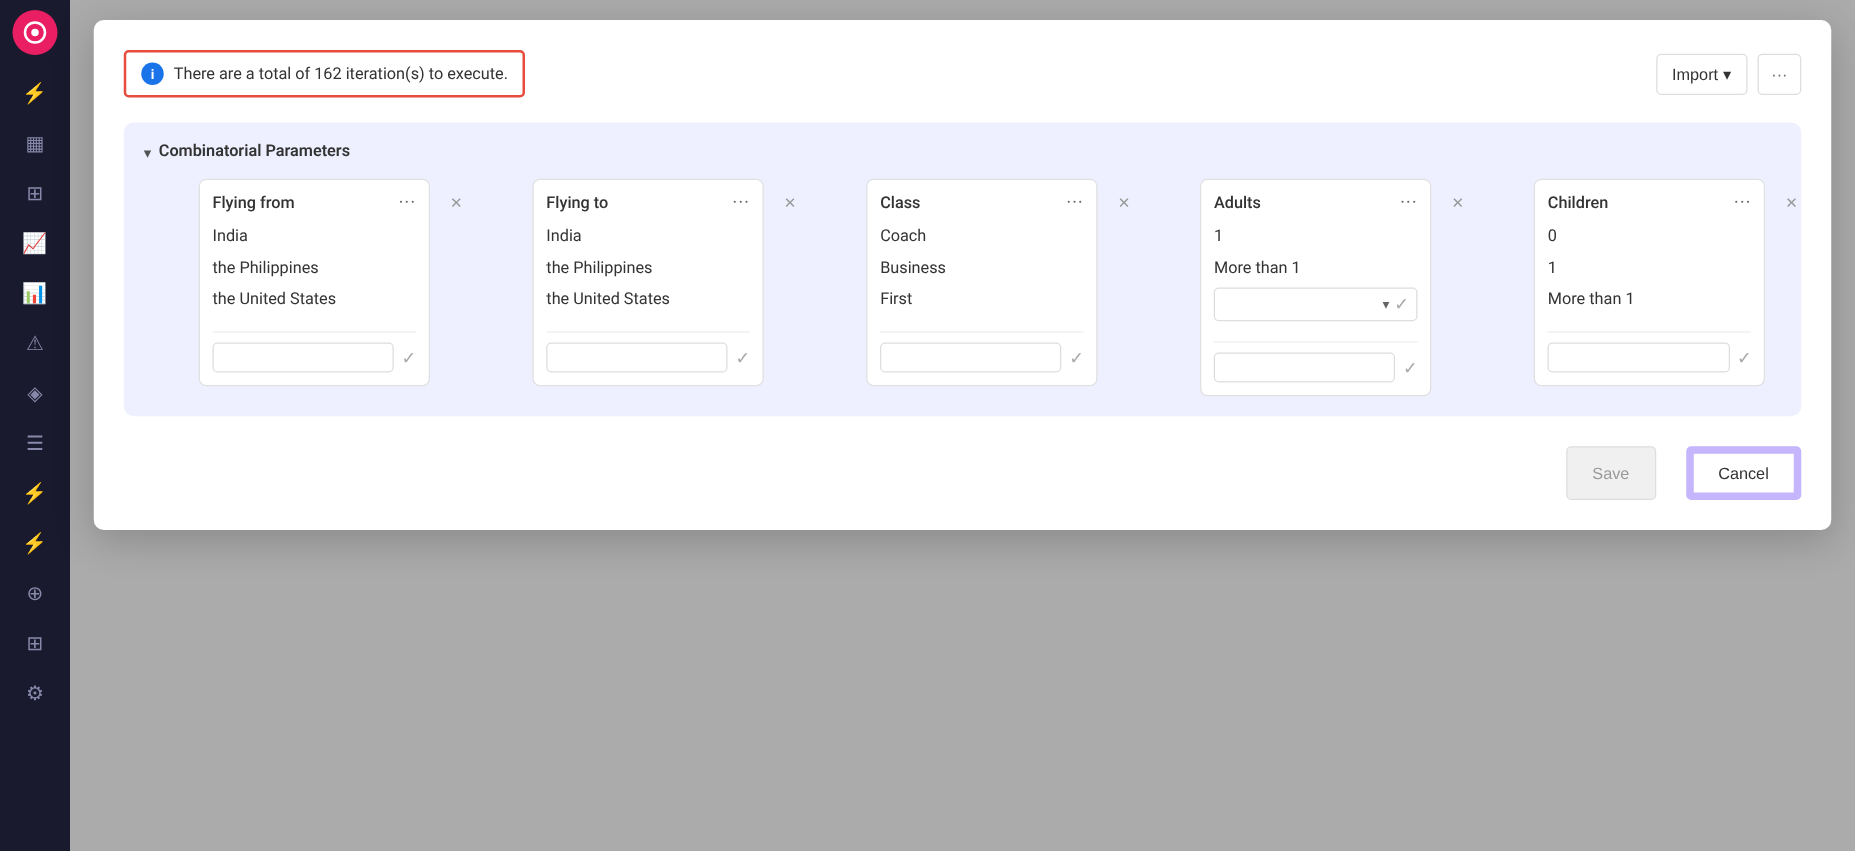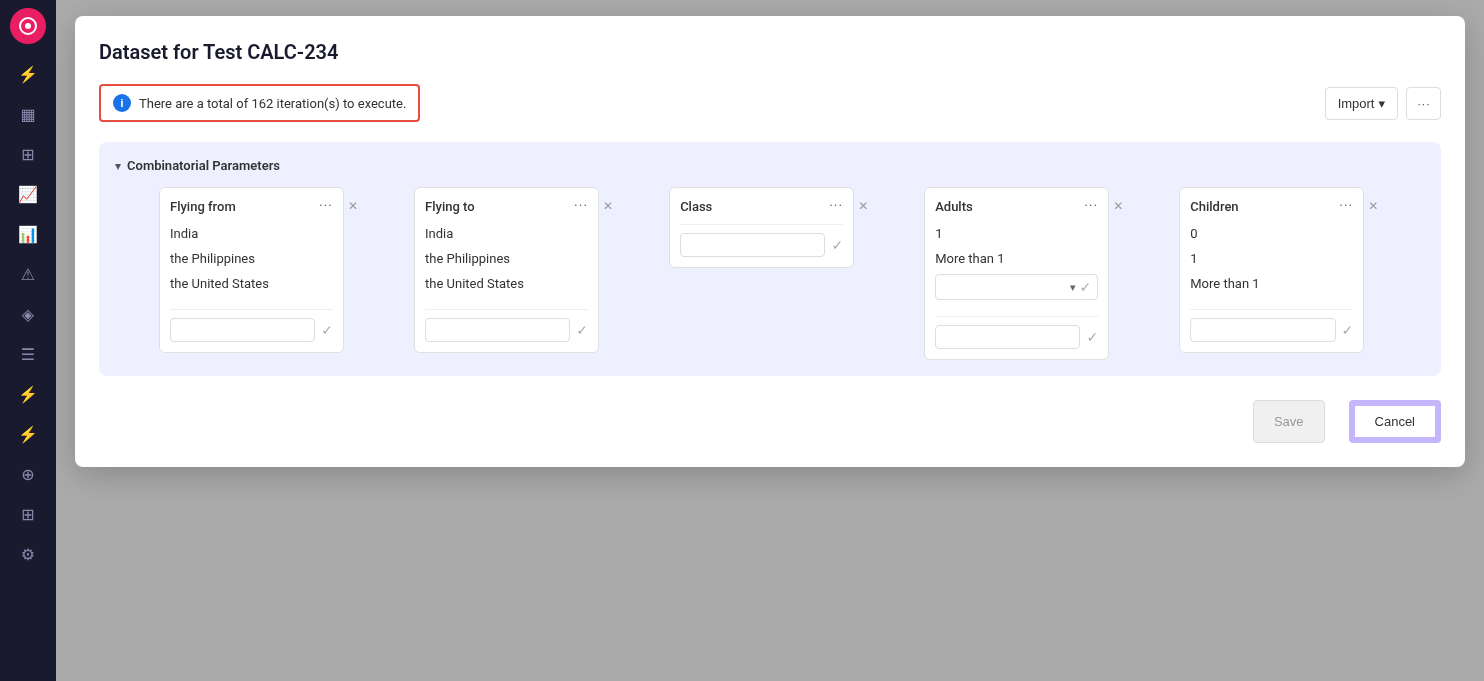--- a/index.html
+++ b/index.html
@@ -198,21 +198,21 @@
     
     .params-grid {
       display: flex;
       gap: 8px;
       align-items: flex-start;
     }
 
     .param-card-wrapper {
       display: flex;
       align-items: flex-start;
-      gap: 0;
+      gap: 12px;
       padding-left: 44px;
     }
 
     .param-card {
       background: white;
       border-radius: 6px;
       width: 185px;
       padding: 10px;
       border: 1px solid #e0e0e0;
     }
@@ -355,21 +355,20 @@
     <div class="sidebar-item-icon">⊕</div>
     <div class="sidebar-item-icon">⊞</div>
     <div class="sidebar-item-icon">⚙</div>
   </div>
 
   <div class="main-content">
 
     <div class="modal-overlay">
       <div class="modal">
 
-        <div class="modal-title">Dataset for Test CALC-234</div>
 
         <div class="info-bar">
           <div class="info-message">
             <div class="info-icon">i</div>
             <span class="info-text">There are a total of 162 iteration(s) to execute.</span>
           </div>
           <div class="toolbar-right">
             <button class="btn-import">
               <span>Import</span>
               <span>▾</span>
@@ -427,20 +426,25 @@
               </div>
               <span class="param-close-btn">✕</span>
             </div>
 
             <div class="param-card-wrapper">
               <div class="param-card">
                 <div class="param-card-header">
                   <span class="param-card-title">Class</span>
                   <span class="param-card-menu">···</span>
                 </div>
+                <div class="param-values-list">
+                  <div class="param-value-item">Coach</div>
+                  <div class="param-value-item">Business</div>
+                  <div class="param-value-item">First</div>
+                </div>
                 <div class="param-add-row">
                   <select class="param-select">
                     <option></option>
                   </select>
                   <span class="checkmark">✓</span>
                 </div>
               </div>
               <span class="param-close-btn">✕</span>
             </div>
 

